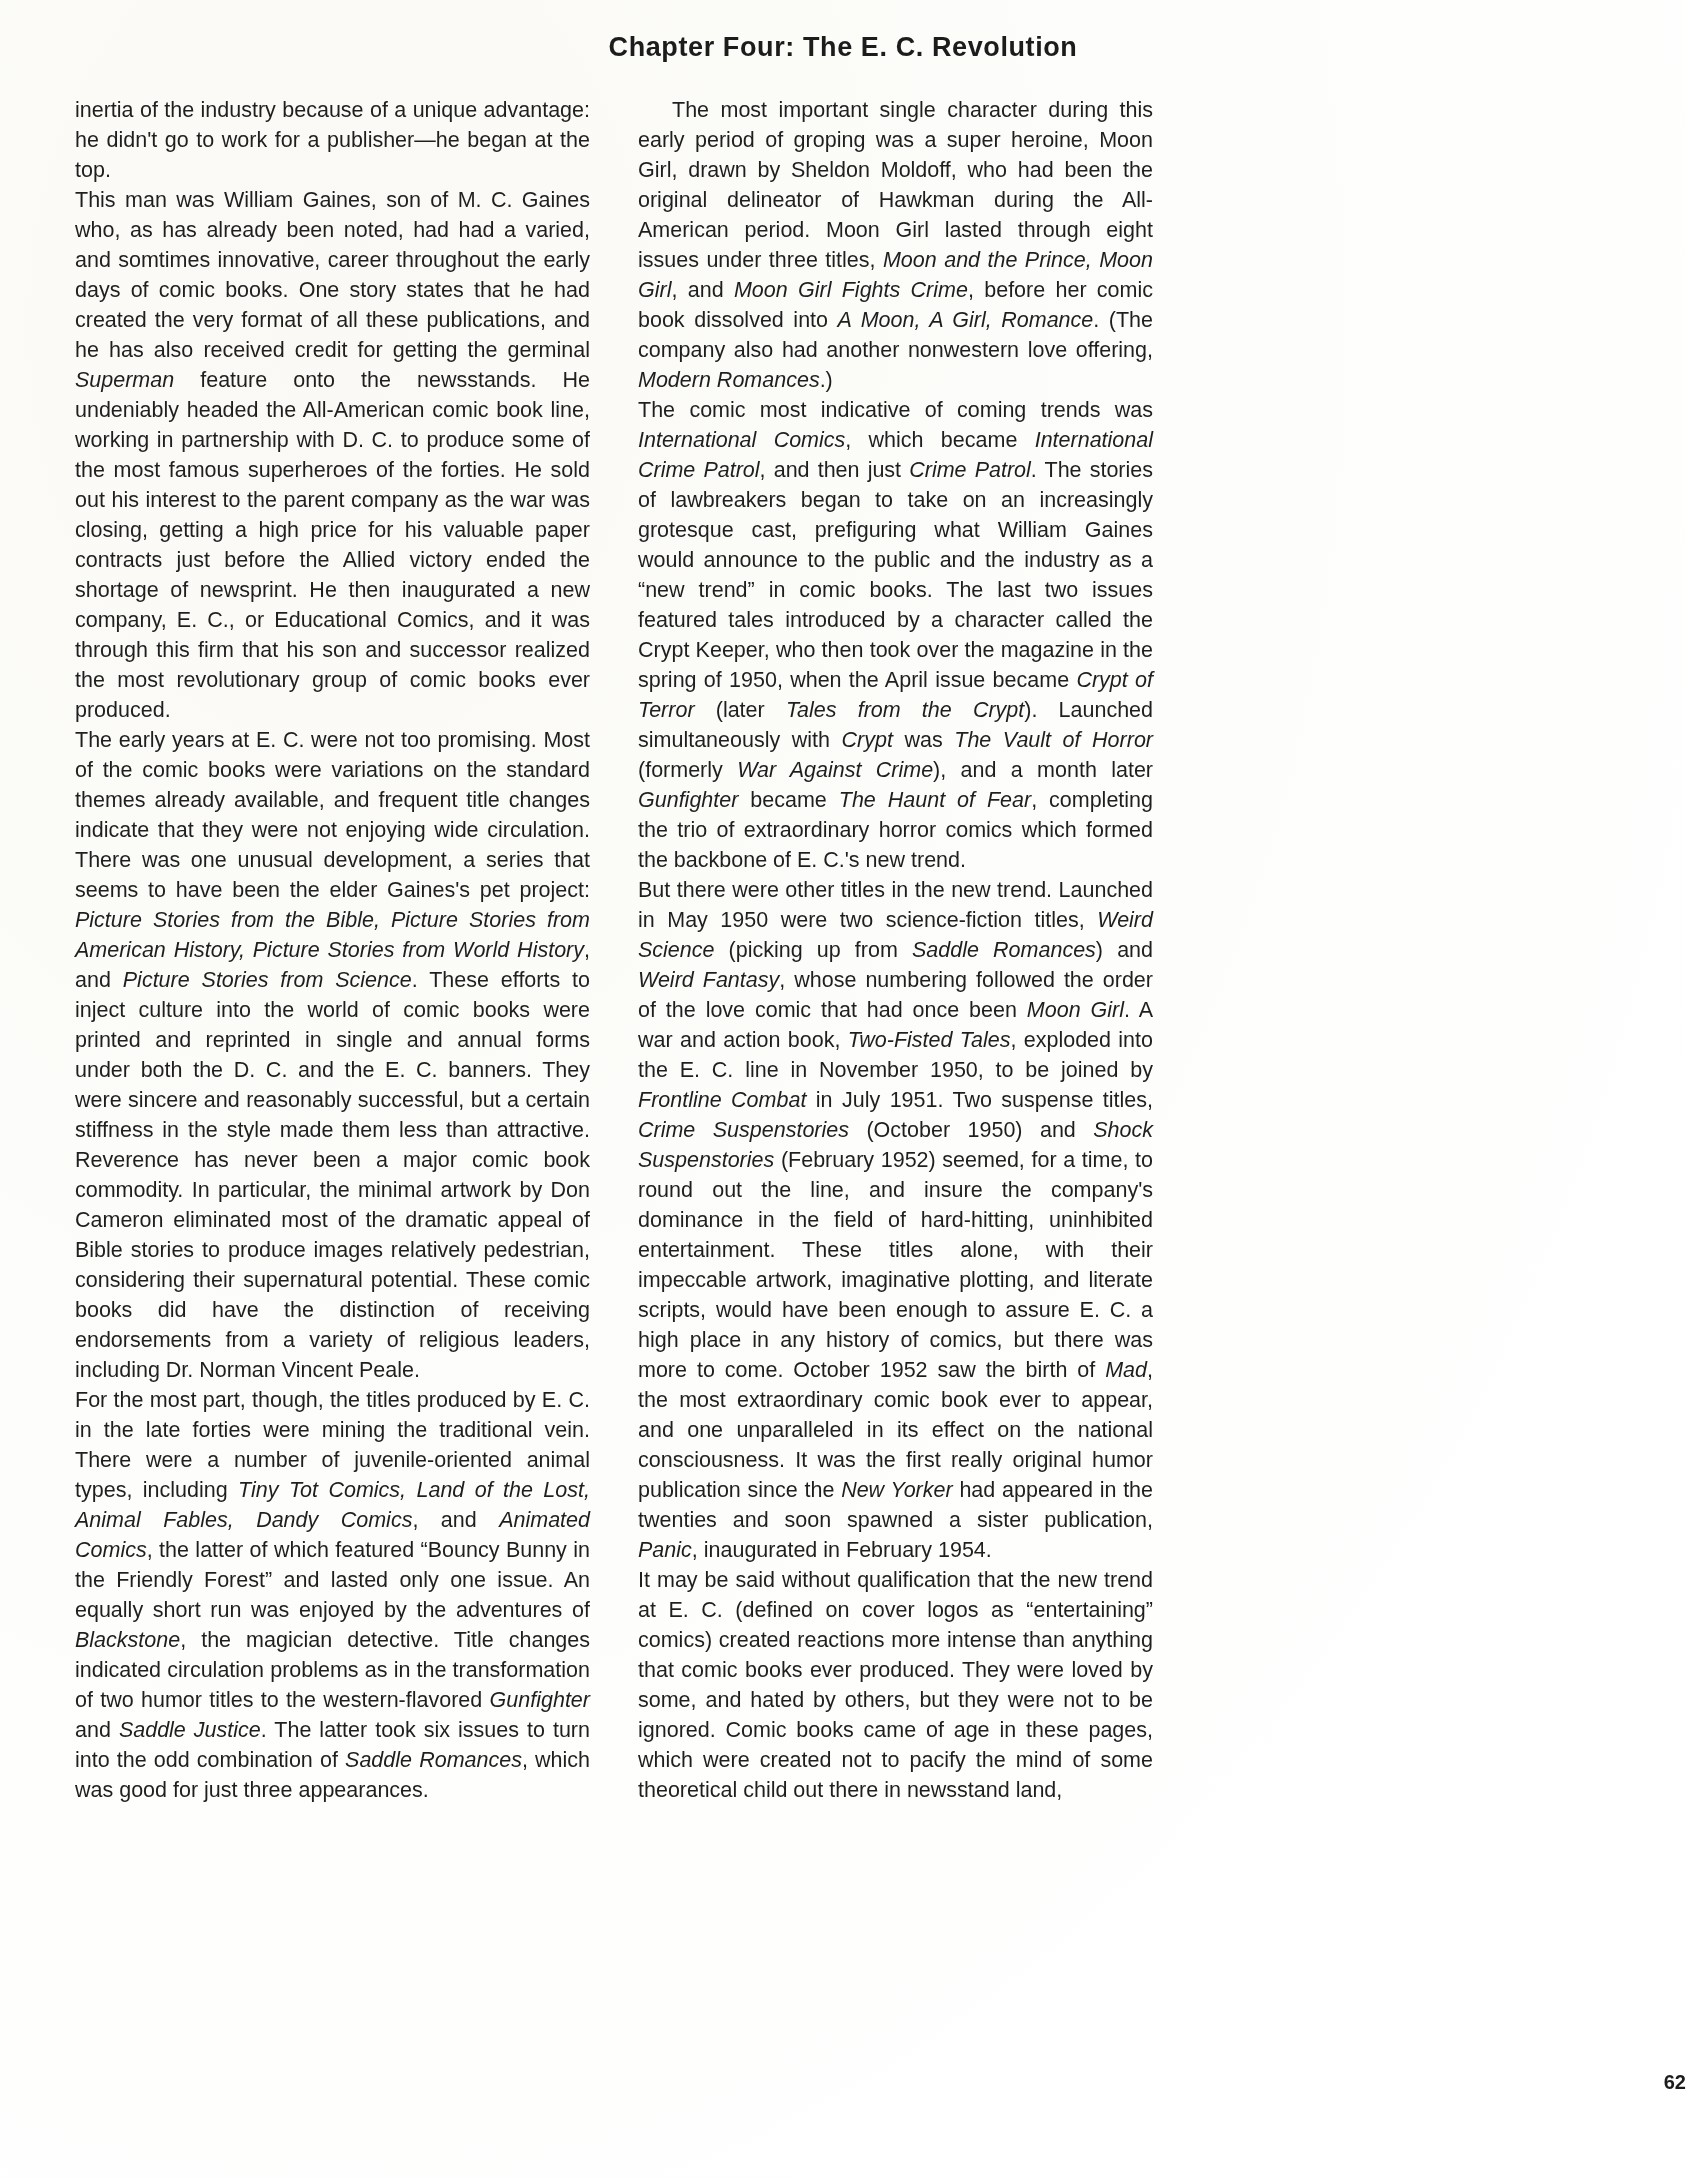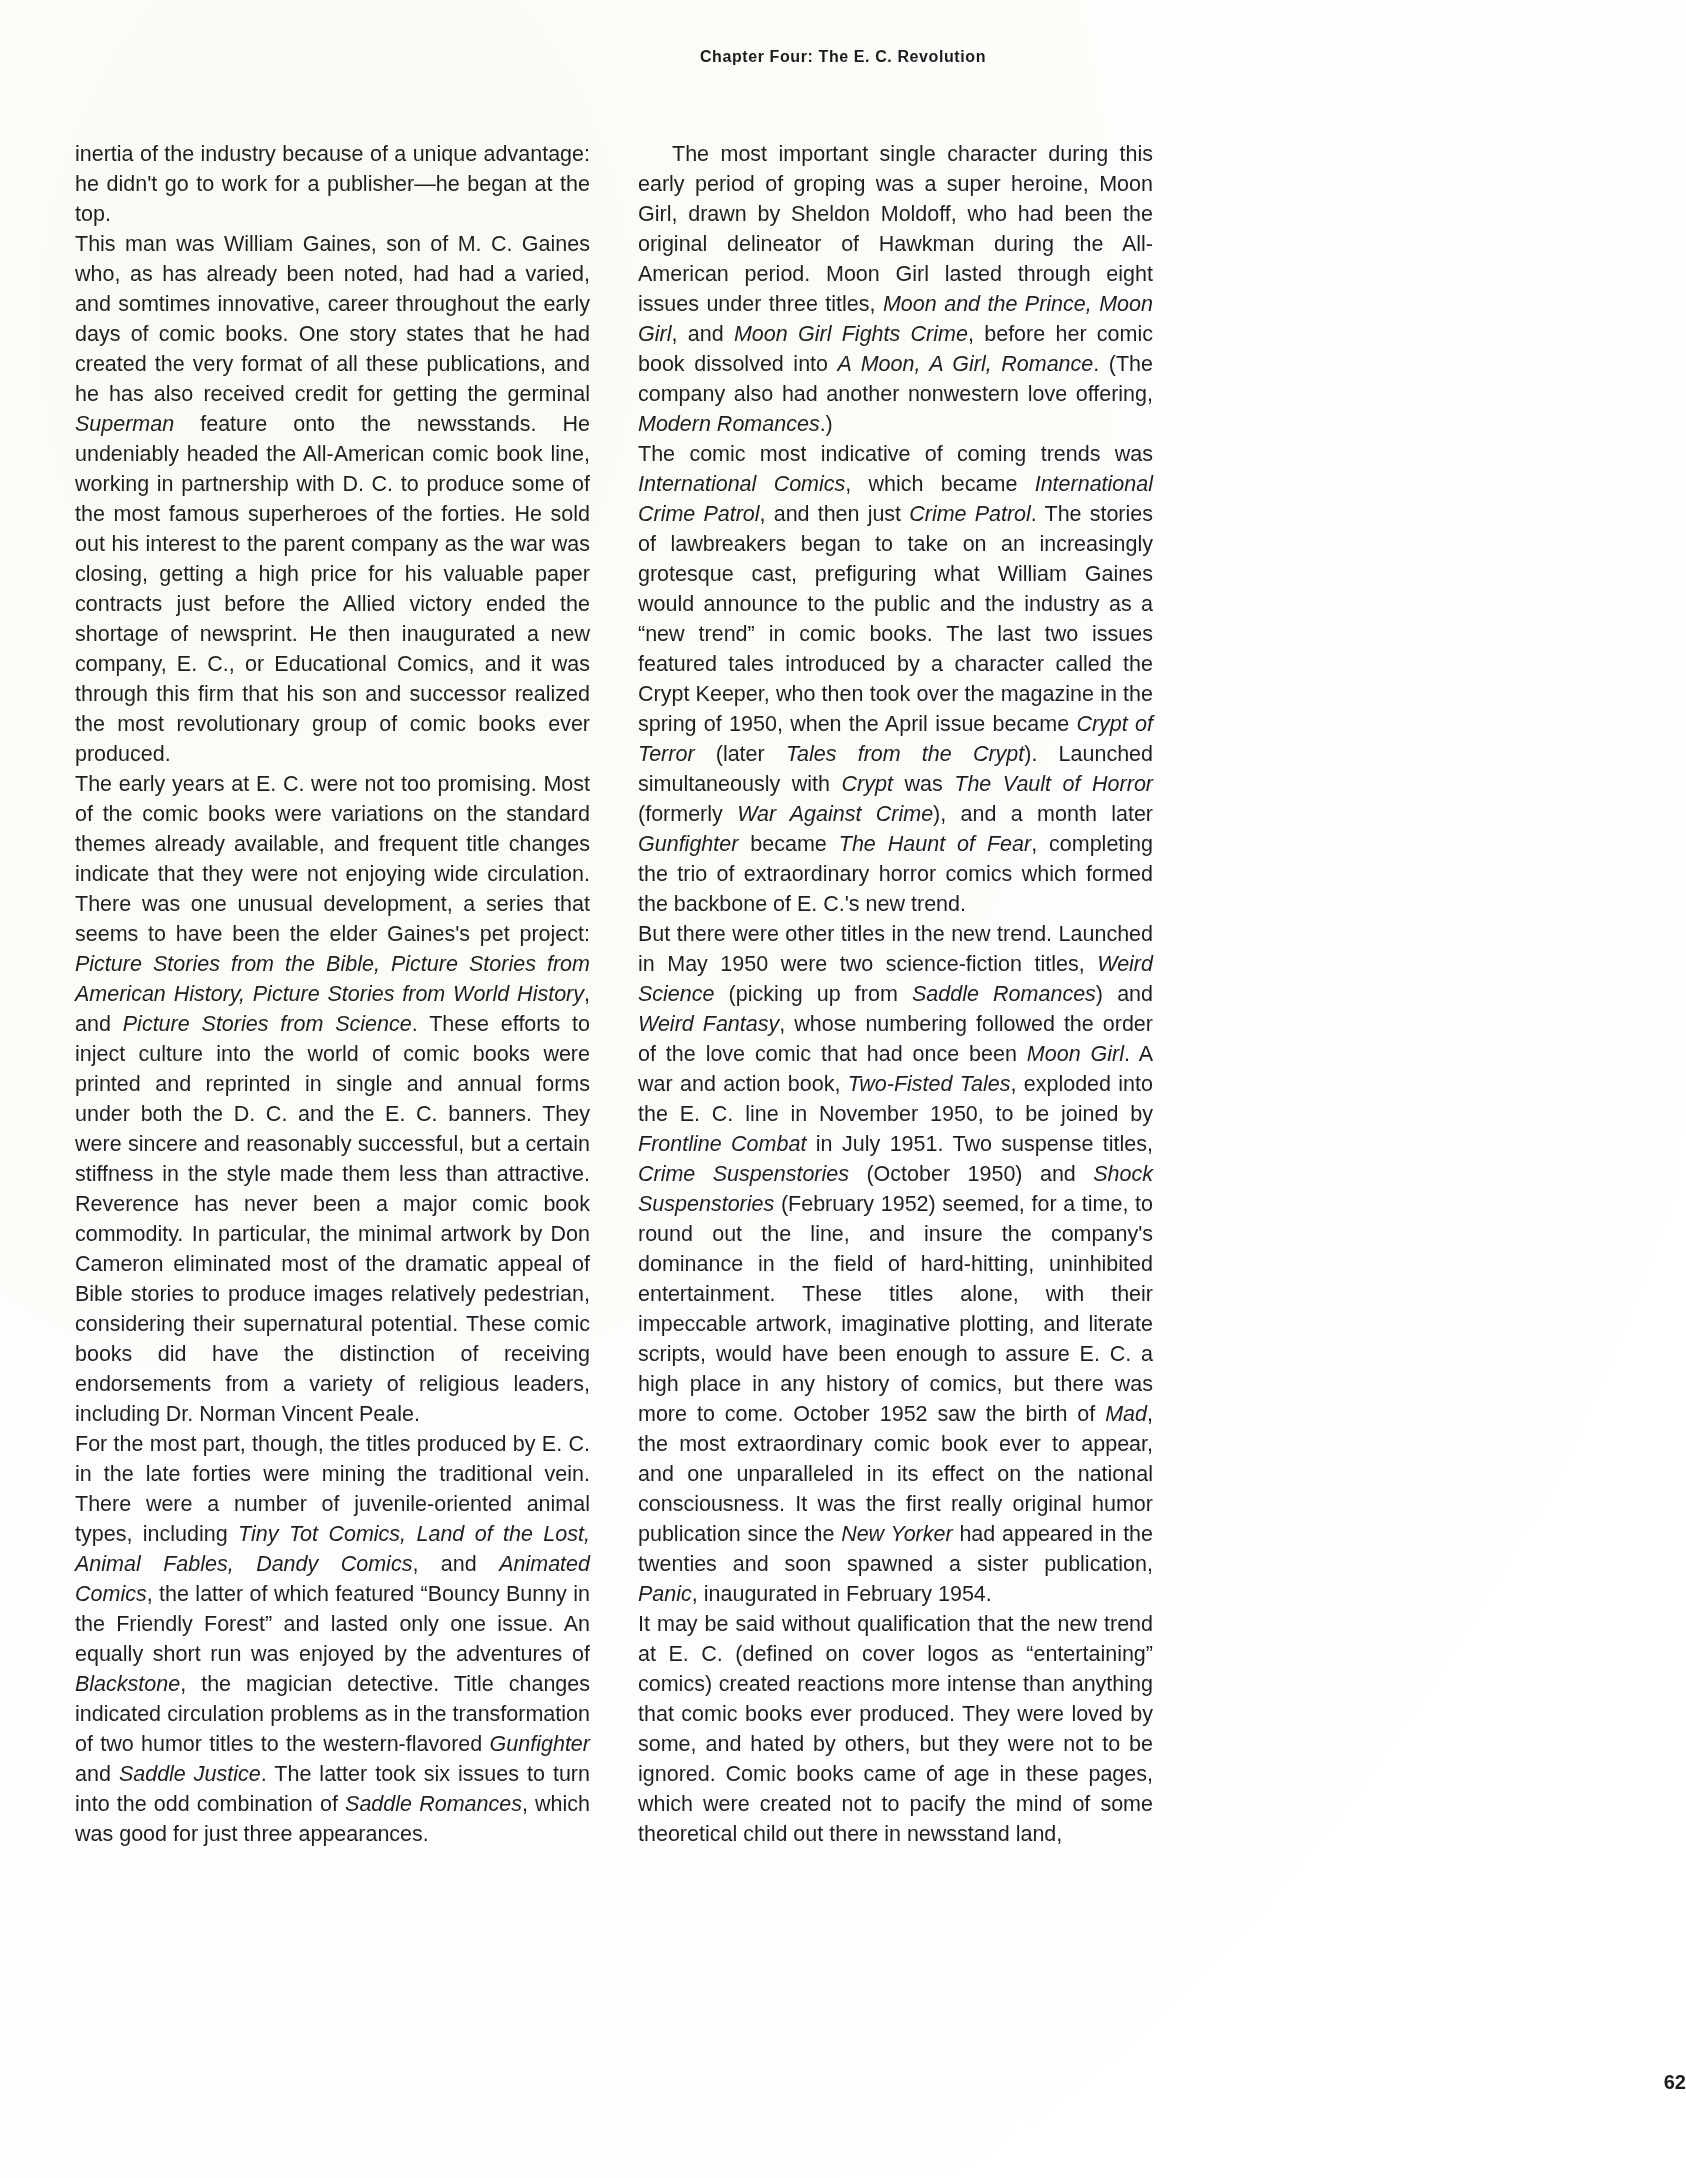--- a/index.html
+++ b/index.html
@@ -21,41 +21,40 @@
   
   .paper-tint {
     position: absolute;
     inset: 0;
     background:
       radial-gradient(ellipse at 20% 15%, rgba(250,249,245,1) 0%, rgba(253,253,251,1) 45%, rgba(255,255,255,1) 80%);
     pointer-events: none;
   }
   .running-head {
     position: absolute;
-    top: 48px;
+    top: 32px;
     left: 0;
     width: 100%;
     text-align: center;
-    font-size: 16px;
+    font-size: 27px;
     font-weight: bold;
     letter-spacing: 0.6px;
     color: #1c1c1c;
   }
   .columns {
     position: absolute;
     top: 95px;
     left: 75px;
     width: 1546px;
     display: flex;
     gap: 48px;
   }
   .col {
     width: 515px;
     flex: 0 0 515px;
-    margin-top: 44px;
   }
   .col p {
     margin: 0;
     font-size: 21.5px;
     line-height: 30px;
     text-align: justify;
     text-justify: inter-word;
     color: #1f1f1f;
     hyphens: none;
   }

